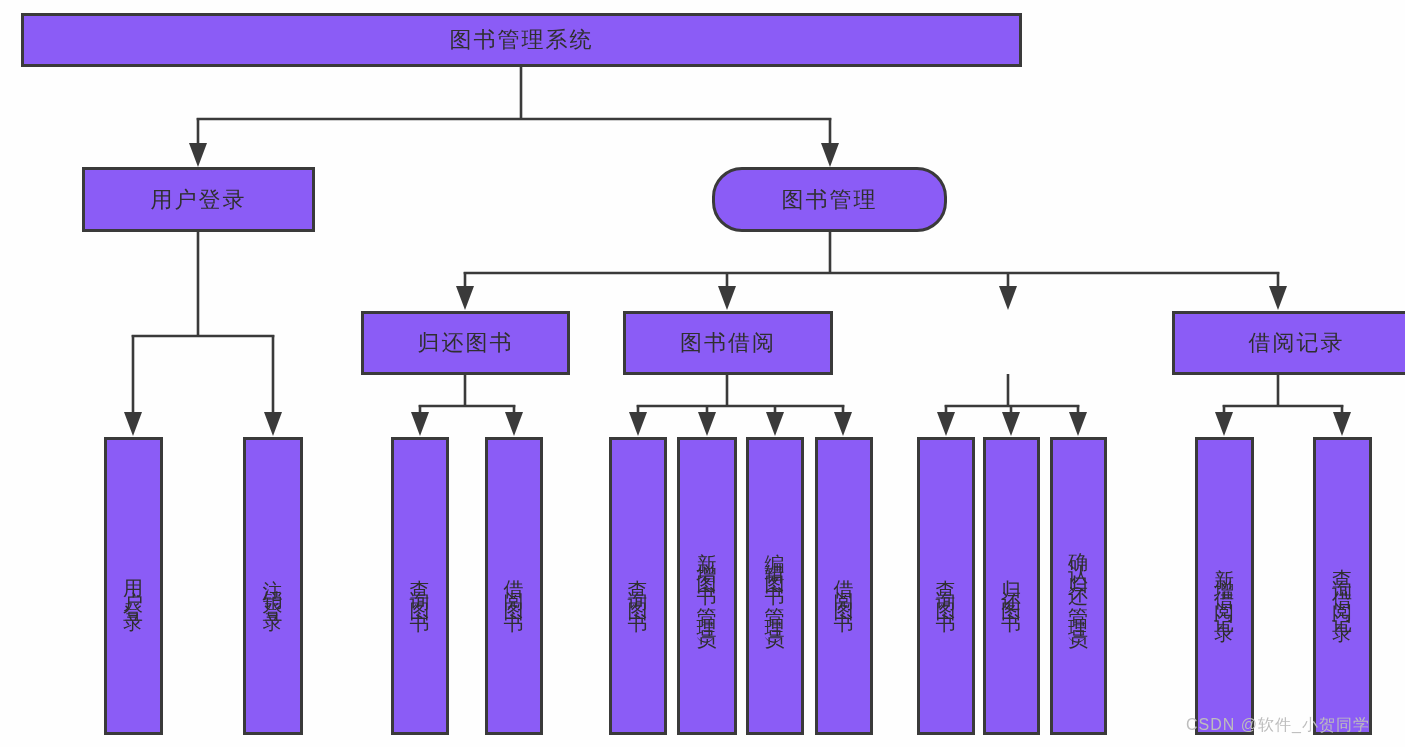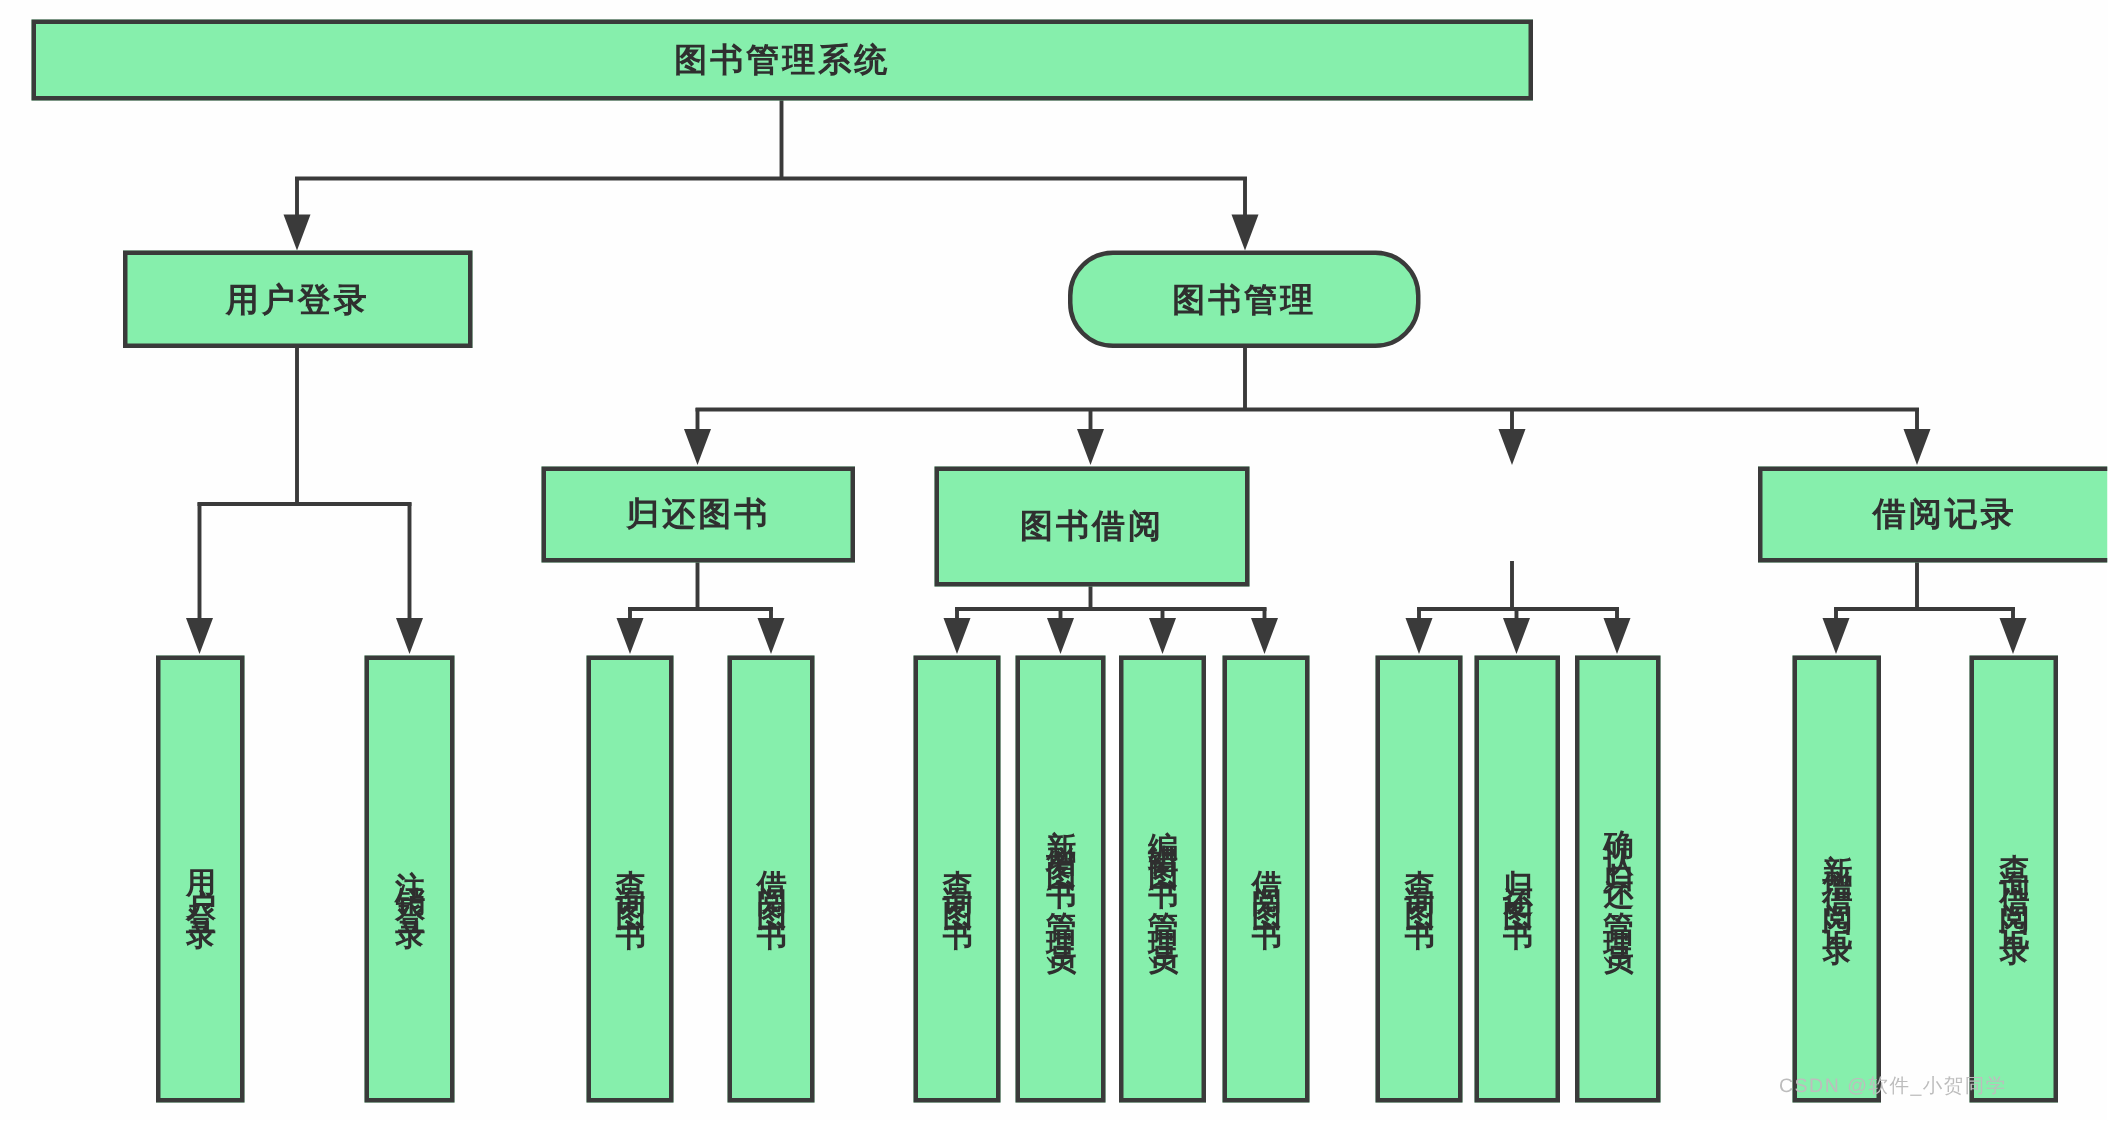--- a/index.html
+++ b/index.html
@@ -15,45 +15,44 @@
     position: absolute;
     left: 0; top: 0;
     width: 1405px; height: 747px;
     pointer-events: none;
   }
   .connectors line { stroke: #3a3a3a; stroke-width: 2.6; }
   .connectors polygon { fill: #3a3a3a; }
   .box {
     position: absolute;
     box-sizing: border-box;
-    background: #86efac;
+    background: #8b5cf6;
     border: 3px solid #3a3a3a;
     color: #2f2f2f;
     display: flex;
     align-items: center;
     justify-content: center;
-    font-weight: bold;
   }
   .box.h {
     font-size: 22px;
     letter-spacing: 2px;
   }
   .box.v {
     writing-mode: vertical-rl;
     text-orientation: mixed;
     font-size: 20px;
     letter-spacing: 11px;
     line-height: 1;
   }
   .watermark {
     position: absolute;
     left: 1186px;
     top: 715px;
     width: 212px;
-    font-size: 13px;
+    font-size: 16px;
     color: #bdbdbd;
     letter-spacing: 1px;
     white-space: nowrap;
     z-index: 5;
   }
 </style>
 </head>
 <body>
 
 <div class="canvas">
@@ -119,21 +118,21 @@
     <line x1="1342" y1="405" x2="1342" y2="430"></line>
     <polygon points="1333,412 1351,412 1342,436"></polygon>
   </svg>
 
   <div class="box h" style="left:21px; top:13px; width:1001px; height:54px;">图书管理系统</div>
 
   <div class="box h" style="left:82px; top:167px; width:233px; height:65px;">用户登录</div>
   <div class="box h" style="left:712px; top:167px; width:235px; height:65px;border-radius:30px;">图书管理</div>
 
   <div class="box h" style="left:361px; top:311px; width:209px; height:64px;">归还图书</div>
-  <div class="box h" style="left:623px; top:311px; width:210px; height:80px;">图书借阅</div>
+  <div class="box h" style="left:623px; top:311px; width:210px; height:64px;">图书借阅</div>
   <div class="box h" style="left:1172px; top:311px; width:249px; height:64px;">借阅记录</div>
 
   <div class="box v" style="left:104px; top:437px; width:59px; height:298px;">用户登录</div>
   <div class="box v" style="left:243px; top:437px; width:60px; height:298px;">注销登录</div>
 
   <div class="box v" style="left:391px; top:437px; width:58px; height:298px;">查询图书</div>
   <div class="box v" style="left:485px; top:437px; width:58px; height:298px;">借阅图书</div>
 
   <div class="box v" style="left:609px; top:437px; width:58px; height:298px;">查询图书</div>
   <div class="box v" style="left:677px; top:437px; width:60px; height:298px;">新增图书（管理员）</div>

